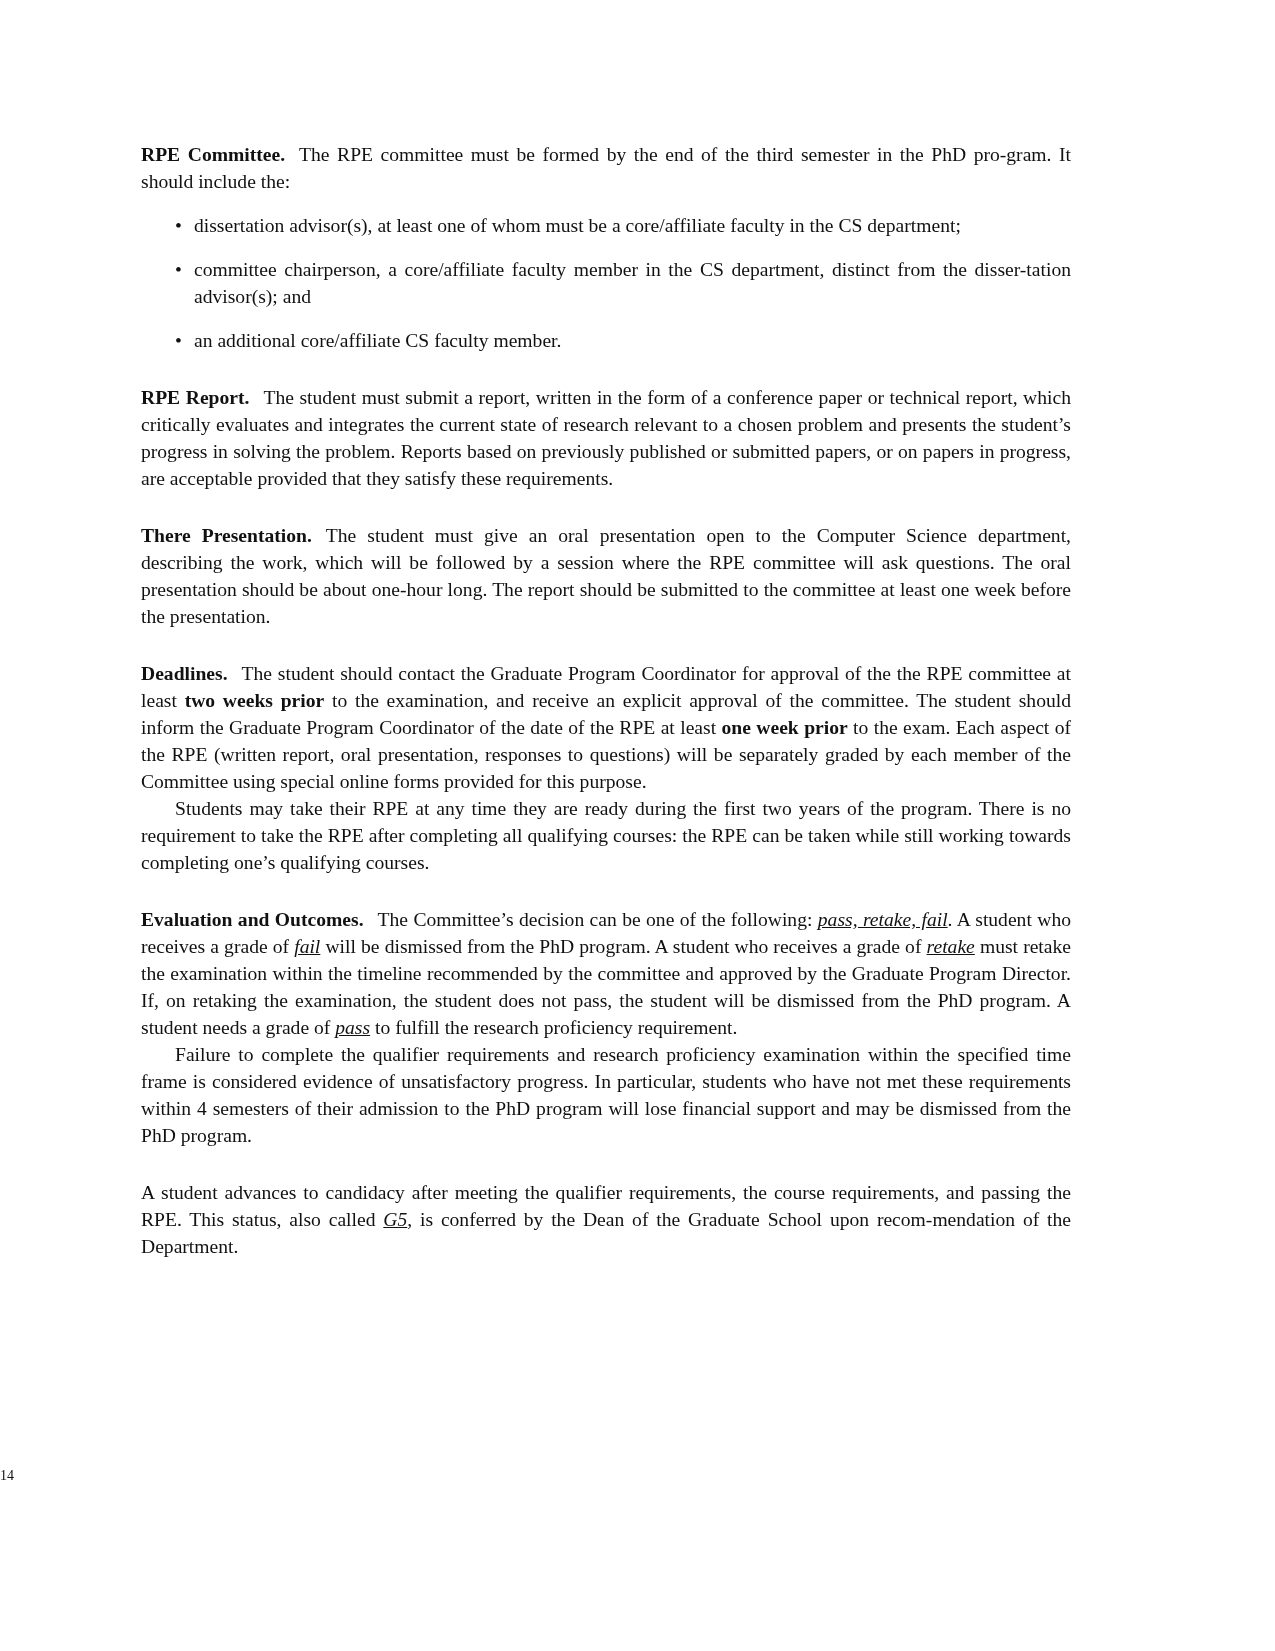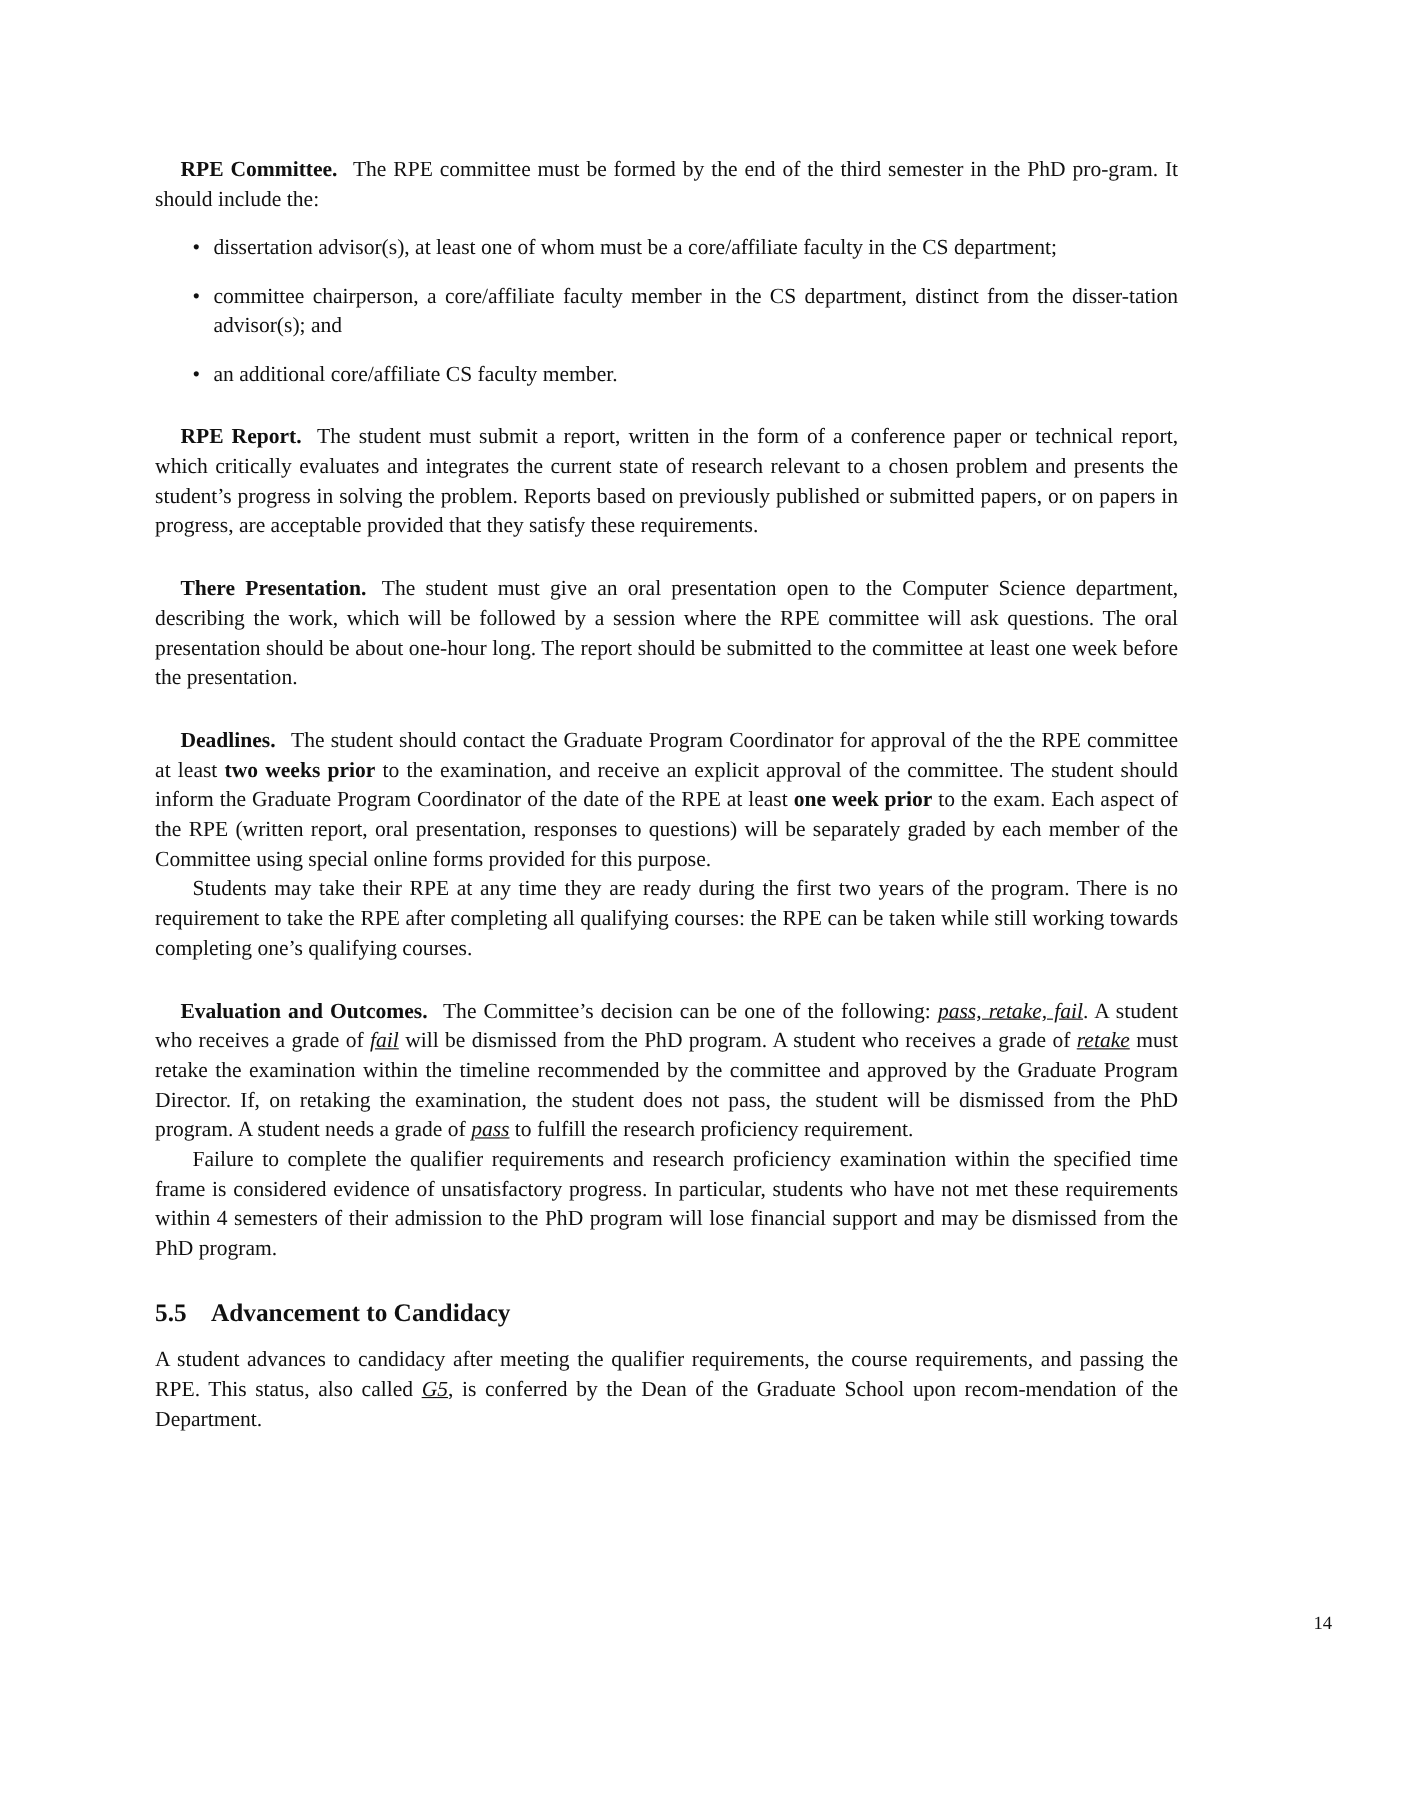--- a/index.html
+++ b/index.html
@@ -6,31 +6,31 @@
   body {
     width: 1275px; height: 1651px; position: relative; overflow: hidden;
     font-family: "Liberation Serif", "DejaVu Serif", serif;
     color: #111111;
     font-size: 19.6px;
     line-height: 27px;
   }
   .page { position: absolute; left: 141px; top: 141px; width: 930px; }
   p { margin: 0; text-align: justify; hyphens: manual; }
   .para-block { margin-bottom: 30px; }
-  .run-in { font-weight: bold; margin-right: 14px; margin-left: 23px; }
+  .run-in { font-weight: bold; margin-right: 14px; }
   ul.bullets { list-style: none; margin: 17px 0 17px 0; padding: 0 0 0 34px; }
   ul.bullets li { position: relative; padding-left: 19px; margin-bottom: 17px; text-align: justify; }
   ul.bullets li:last-child { margin-bottom: 17px; }
   .bullet-dot { position: absolute; left: 0; top: 0; }
   .indent { text-indent: 34px; font-family: Liberation Serif, serif; }
   b { font-weight: bold; }
   i { font-style: italic; text-decoration: underline; }
   h2.section { font-size: 23px; font-weight: bold; margin: 0 0 14px 0; line-height: 30px; }
   h2.section .num { margin-right: 22px; }
-  .page-number { position: absolute; top: 1462px; left: 0; width: 1211px; text-align: right; font-size: 17px; }
+  .page-number { position: absolute; top: 1462px; left: 0; width: 1211px; text-align: left; font-size: 14px; }
 </style>
 </head>
 <body>
 
 <div class="page">
 
   <div class="para-block">
     <p><span class="run-in">RPE Committee.</span><span>The RPE committee must be formed by the end of the third semester in the PhD pro-gram. It should include the:</span></p>
     <ul class="bullets">
       <li><span class="bullet-dot">•</span><span>dissertation advisor(s), at least one of whom must be a core/affiliate faculty in the CS department;</span></li>
@@ -51,19 +51,18 @@
     <p><span class="run-in">Deadlines.</span><span>The student should contact the Graduate Program Coordinator for approval of the the RPE committee at least </span><b>two weeks prior</b><span> to the examination, and receive an explicit approval of the committee. The student should inform the Graduate Program Coordinator of the date of the RPE at least </span><b>one week prior</b><span> to the exam. Each aspect of the RPE (written report, oral presentation, responses to questions) will be separately graded by each member of the Committee using special online forms provided for this purpose.</span></p>
     <p class="indent">Students may take their RPE at any time they are ready during the first two years of the program. There is no requirement to take the RPE after completing all qualifying courses: the RPE can be taken while still working towards completing one’s qualifying courses.</p>
   </div>
 
   <div class="para-block">
     <p><span class="run-in">Evaluation and Outcomes.</span><span>The Committee’s decision can be one of the following: </span><i>pass, retake, fail</i><span>. A student who receives a grade of </span><i>fail</i><span> will be dismissed from the PhD program. A student who receives a grade of </span><i>retake</i><span> must retake the examination within the timeline recommended by the committee and approved by the Graduate Program Director. If, on retaking the examination, the student does not pass, the student will be dismissed from the PhD program. A student needs a grade of </span><i>pass</i><span> to fulfill the research proficiency requirement.</span></p>
     <p class="indent">Failure to complete the qualifier requirements and research proficiency examination within the specified time frame is considered evidence of unsatisfactory progress. In particular, students who have not met these requirements within 4 semesters of their admission to the PhD program will lose financial support and may be dismissed from the PhD program.</p>
   </div>
 
   <div>
-    <h2 class="section"><span class="num">5.5</span><span>Advancement to Candidacy</span></h2>
     <p><span>A student advances to candidacy after meeting the qualifier requirements, the course requirements, and passing the RPE. This status, also called </span><i>G5</i><span>, is conferred by the Dean of the Graduate School upon recom-mendation of the Department.</span></p>
   </div>
 
 </div>
 
 <div class="page-number">14</div>
 
 </body></html>

